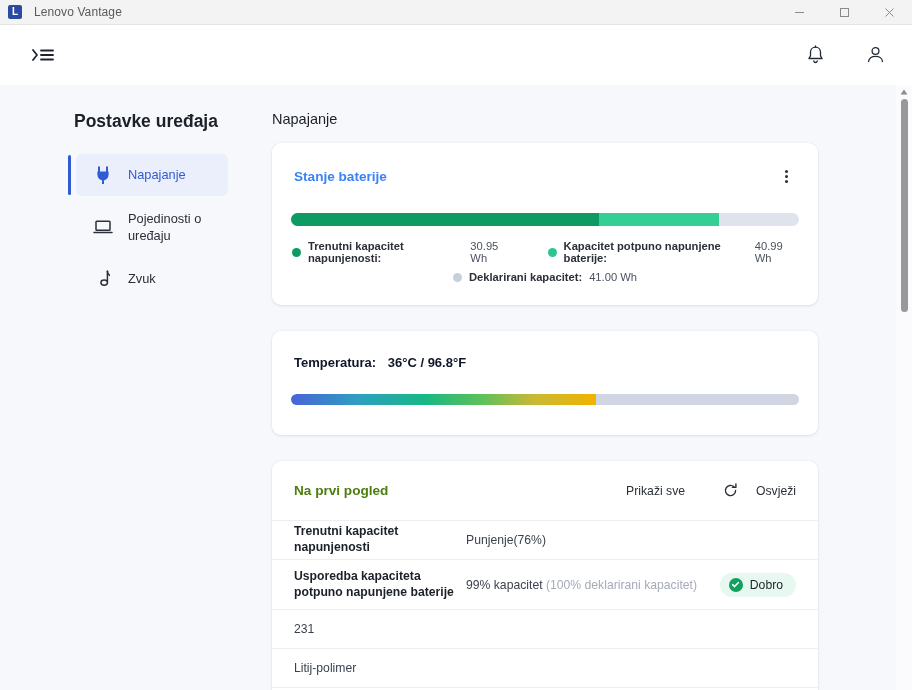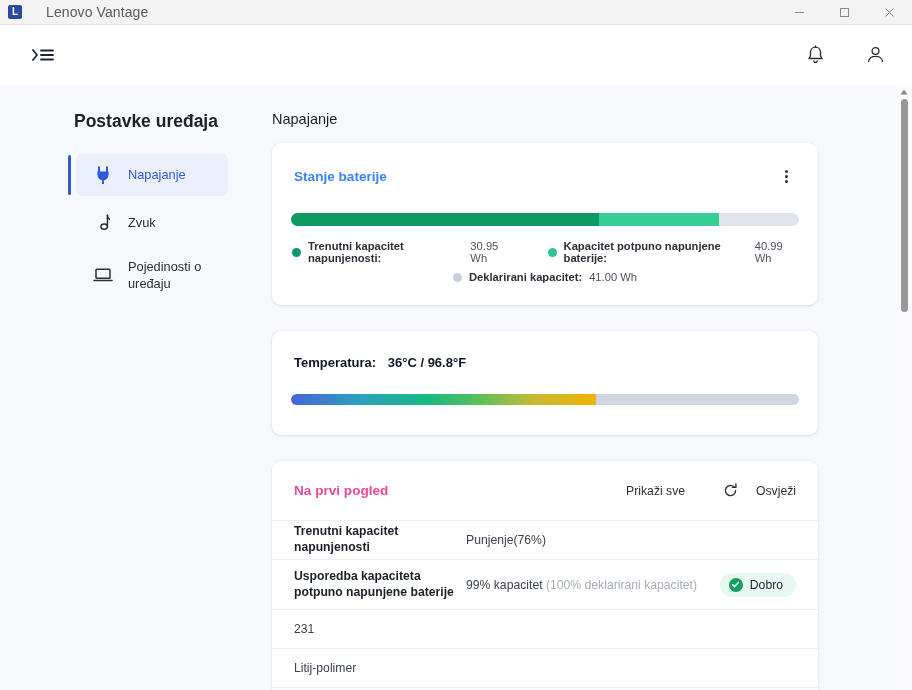--- a/index.html
+++ b/index.html
@@ -19,21 +19,21 @@
     position: relative;
   }
   .tb-app-icon {
     width: 14px; height: 14px; margin-left: 8px;
     background: #2b4aa0; border-radius: 2px;
     color: #fff; font-size: 10px; font-weight: bold;
     display: flex; align-items: center; justify-content: center;
     line-height: 1;
   }
   .tb-title {
-    margin-left: 24px; font-size: 14px; color: #5a5a5a;
+    margin-left: 12px; font-size: 12px; color: #5a5a5a;
     letter-spacing: 0.1px;
     text-align: right;
   }
   .tb-controls { position: absolute; right: 0; top: 0; height: 25px; display: flex; }
   .tb-btn {
     width: 45px; height: 25px;
     display: flex; align-items: center; justify-content: center;
     color: #8a8a8a;
   }
   .tb-btn svg { display: block; }
@@ -152,21 +152,21 @@
     background: linear-gradient(90deg,#4a63d8 0%,#2e9fc0 22%,#17b884 44%,#5cc05a 62%,#c9b935 80%,#f0b400 100%);
     border-radius: 6px 0 0 6px;
   }
 
   
   .tbl-head {
     display: flex; align-items: center;
     padding: 0 22px; height: 60px;
     border-bottom: 1px solid #eceef3;
   }
-  .tbl-title { font-size: 13.6px; font-weight: bold; color: #ec4899; flex: 1; }
+  .tbl-title { font-size: 13.6px; font-weight: bold; color: #4d7c0f; flex: 1; }
   .show-all { font-size: 12.2px; color: #2b2f38; margin-right: 38px; }
   .refresh { display: flex; align-items: center; gap: 18px; font-size: 12.2px; color: #2b2f38; }
   .refresh-ico { display:flex; align-items:center; color:#2b2f38; }
 
   .trow {
     display: flex; align-items: center;
     min-height: 39px;
     padding: 0 22px;
     border-bottom: 1px solid #eceef3;
   }
@@ -264,39 +264,39 @@
       <span class="nav-ico">
         <svg width="16" height="18" viewBox="0 0 16 18">
           <path d="M4 1.2v4.2M12 1.2v4.2" stroke="currentColor" stroke-width="2" stroke-linecap="round"></path>
           <path d="M2.4 5.4h11.2v3.4a5.6 5.6 0 0 1-5.6 5.6A5.6 5.6 0 0 1 2.4 8.8z" fill="currentColor"></path>
           <path d="M8 14.4v3" stroke="currentColor" stroke-width="2" stroke-linecap="round"></path>
         </svg>
       </span>
       <span class="nav-label">Napajanje</span>
     </div>
 
+    <div class="nav-item multiline">
+      <span class="nav-ico">
+        <svg width="20" height="16" viewBox="0 0 20 16">
+          <rect x="3" y="2.2" width="14" height="9" rx="0.8" fill="none" stroke="currentColor" stroke-width="1.5"></rect>
+          <line x1="1" y1="13.4" x2="19" y2="13.4" stroke="currentColor" stroke-width="1.5" stroke-linecap="round"></line>
+        </svg>
+      </span>
+      <span class="nav-label">Pojedinosti o uređaju</span>
+    </div>
+
     <div class="nav-item">
       <span class="nav-ico">
         <svg width="14" height="18" viewBox="0 0 14 18">
           <path d="M11.4 1.2v10" fill="none" stroke="currentColor" stroke-width="1.5" stroke-linecap="round"></path>
           <path d="M11.4 1.2c0 2.6 1 3.4 2.2 4.2" fill="none" stroke="currentColor" stroke-width="1.5" stroke-linecap="round"></path>
           <ellipse cx="8.2" cy="12.6" rx="3.3" ry="2.7" fill="none" stroke="currentColor" stroke-width="1.5"></ellipse>
         </svg>
       </span>
       <span class="nav-label">Zvuk</span>
-    </div>
-
-    <div class="nav-item multiline">
-      <span class="nav-ico">
-        <svg width="20" height="16" viewBox="0 0 20 16">
-          <rect x="3" y="2.2" width="14" height="9" rx="0.8" fill="none" stroke="currentColor" stroke-width="1.5"></rect>
-          <line x1="1" y1="13.4" x2="19" y2="13.4" stroke="currentColor" stroke-width="1.5" stroke-linecap="round"></line>
-        </svg>
-      </span>
-      <span class="nav-label">Pojedinosti o uređaju</span>
     </div>
   </div>
 
   <div class="main">
     <div class="page-title">Napajanje</div>
 
     <div class="card">
       <div class="card-head">
         <div class="card-title">Stanje baterije</div>
         <div class="kebab">

